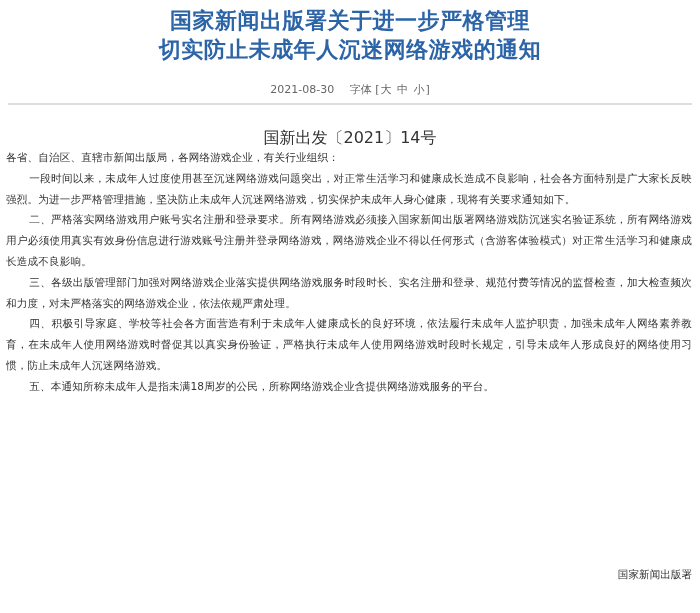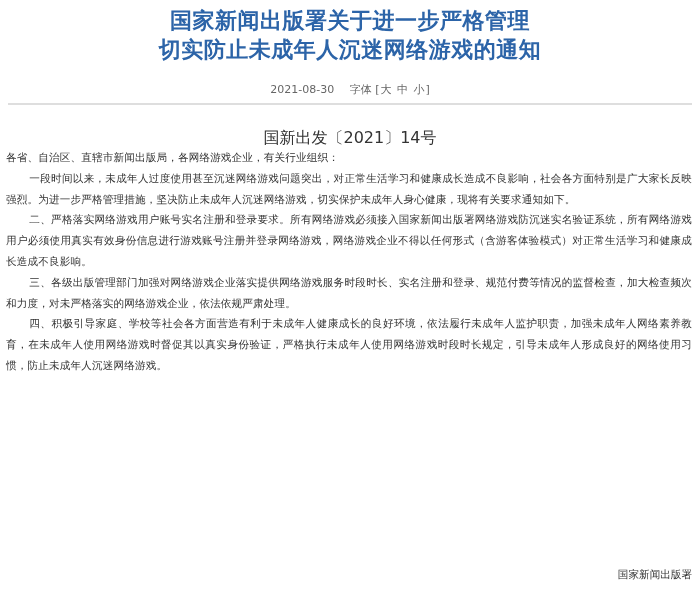--- a/index.html
+++ b/index.html
@@ -93,17 +93,18 @@
 <div class="divider"></div>
 
 <div class="docnum">国新出发〔2021〕14号</div>
 
 <div class="content">
   <p>各省、自治区、直辖市新闻出版局，各网络游戏企业，有关行业组织：</p>
   <p class="indent">一段时间以来，未成年人过度使用甚至沉迷网络游戏问题突出，对正常生活学习和健康成长造成不良影响，社会各方面特别是广大家长反映强烈。为进一步严格管理措施，坚决防止未成年人沉迷网络游戏，切实保护未成年人身心健康，现将有关要求通知如下。</p>
   <p class="indent">二、严格落实网络游戏用户账号实名注册和登录要求。所有网络游戏必须接入国家新闻出版署网络游戏防沉迷实名验证系统，所有网络游戏用户必须使用真实有效身份信息进行游戏账号注册并登录网络游戏，网络游戏企业不得以任何形式（含游客体验模式）对正常生活学习和健康成长造成不良影响。</p>
   <p class="indent">三、各级出版管理部门加强对网络游戏企业落实提供网络游戏服务时段时长、实名注册和登录、规范付费等情况的监督检查，加大检查频次和力度，对未严格落实的网络游戏企业，依法依规严肃处理。</p>
   <p class="indent">四、积极引导家庭、学校等社会各方面营造有利于未成年人健康成长的良好环境，依法履行未成年人监护职责，加强未成年人网络素养教育，在未成年人使用网络游戏时督促其以真实身份验证，严格执行未成年人使用网络游戏时段时长规定，引导未成年人形成良好的网络使用习惯，防止未成年人沉迷网络游戏。</p>
+  <p class="indent">五、本通知所称未成年人是指未满18周岁的公民，所称网络游戏企业含提供网络游戏服务的平台。</p>
 </div>
 
 <div class="signature">
   <div>国家新闻出版署</div>
 </div>
 
 </body></html>

